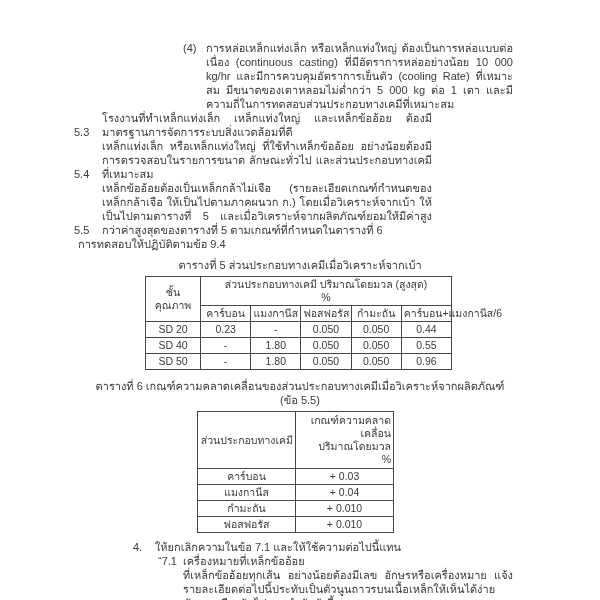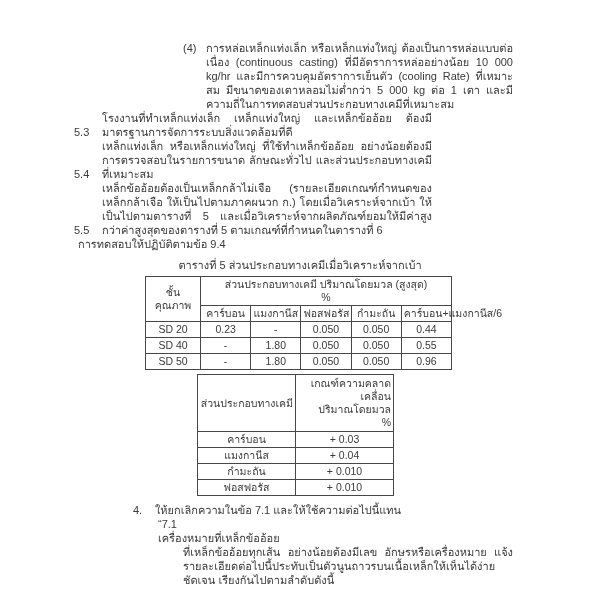--- a/index.html
+++ b/index.html
@@ -28,21 +28,21 @@
   .t5 .w1{width:55px;} .t5 .w2{width:47px;} .t5 .w3{width:48px;}
   .t5 .w4{width:47px;} .t5 .w5{width:43px;} .t5 .w6{width:75px;}
   .t5 td{height:16px;}
   .t5 .hdr td{height:auto;}
   .t6{margin:4px 0 0 197px;width:196px;}
   .t6 .cw{width:98px;}
   .t6 td{height:16px;}
   .t6 .hdr td{height:auto;padding:2px;text-align:right;}
   .sec4{margin-top:7px;margin-left:133px;width:390px;}
   .sec4 .marker{width:22px;}
-  .c71h{margin-left:158px;width:360px;flex-direction:column;}
+  .c71h{margin-left:158px;width:360px;}
   .c71h .marker{width:25px;}
   .c71b{margin-left:183px;width:330px;text-align:justify;}
 </style>
 </head>
 <body>
 
 <div class="page">
 
   <div class="clause c4">
     <span class="marker">(4)</span>
@@ -106,20 +106,24 @@
       <td>SD 50</td>
       <td>-</td>
       <td>1.80</td>
       <td>0.050</td>
       <td>0.050</td>
       <td>0.96</td>
     </tr>
   </tbody>
     </table>
 
+  <div class="caption cap6">
+    <span class="cap-line">ตารางที่ 6 เกณฑ์ความคลาดเคลื่อนของส่วนประกอบทางเคมีเมื่อวิเคราะห์จากผลิตภัณฑ์</span>
+    <span class="cap-line">(ข้อ 5.5)</span>
+  </div>
 
   <table class="t6">
     <tbody>
         <tr class="hdr">
       <td class="cw">ส่วนประกอบทางเคมี</td>
       <td class="cw">
         <div>เกณฑ์ความคลาดเคลื่อน</div>
         <div>ปริมาณโดยมวล</div>
         <div>%</div>
       </td>

